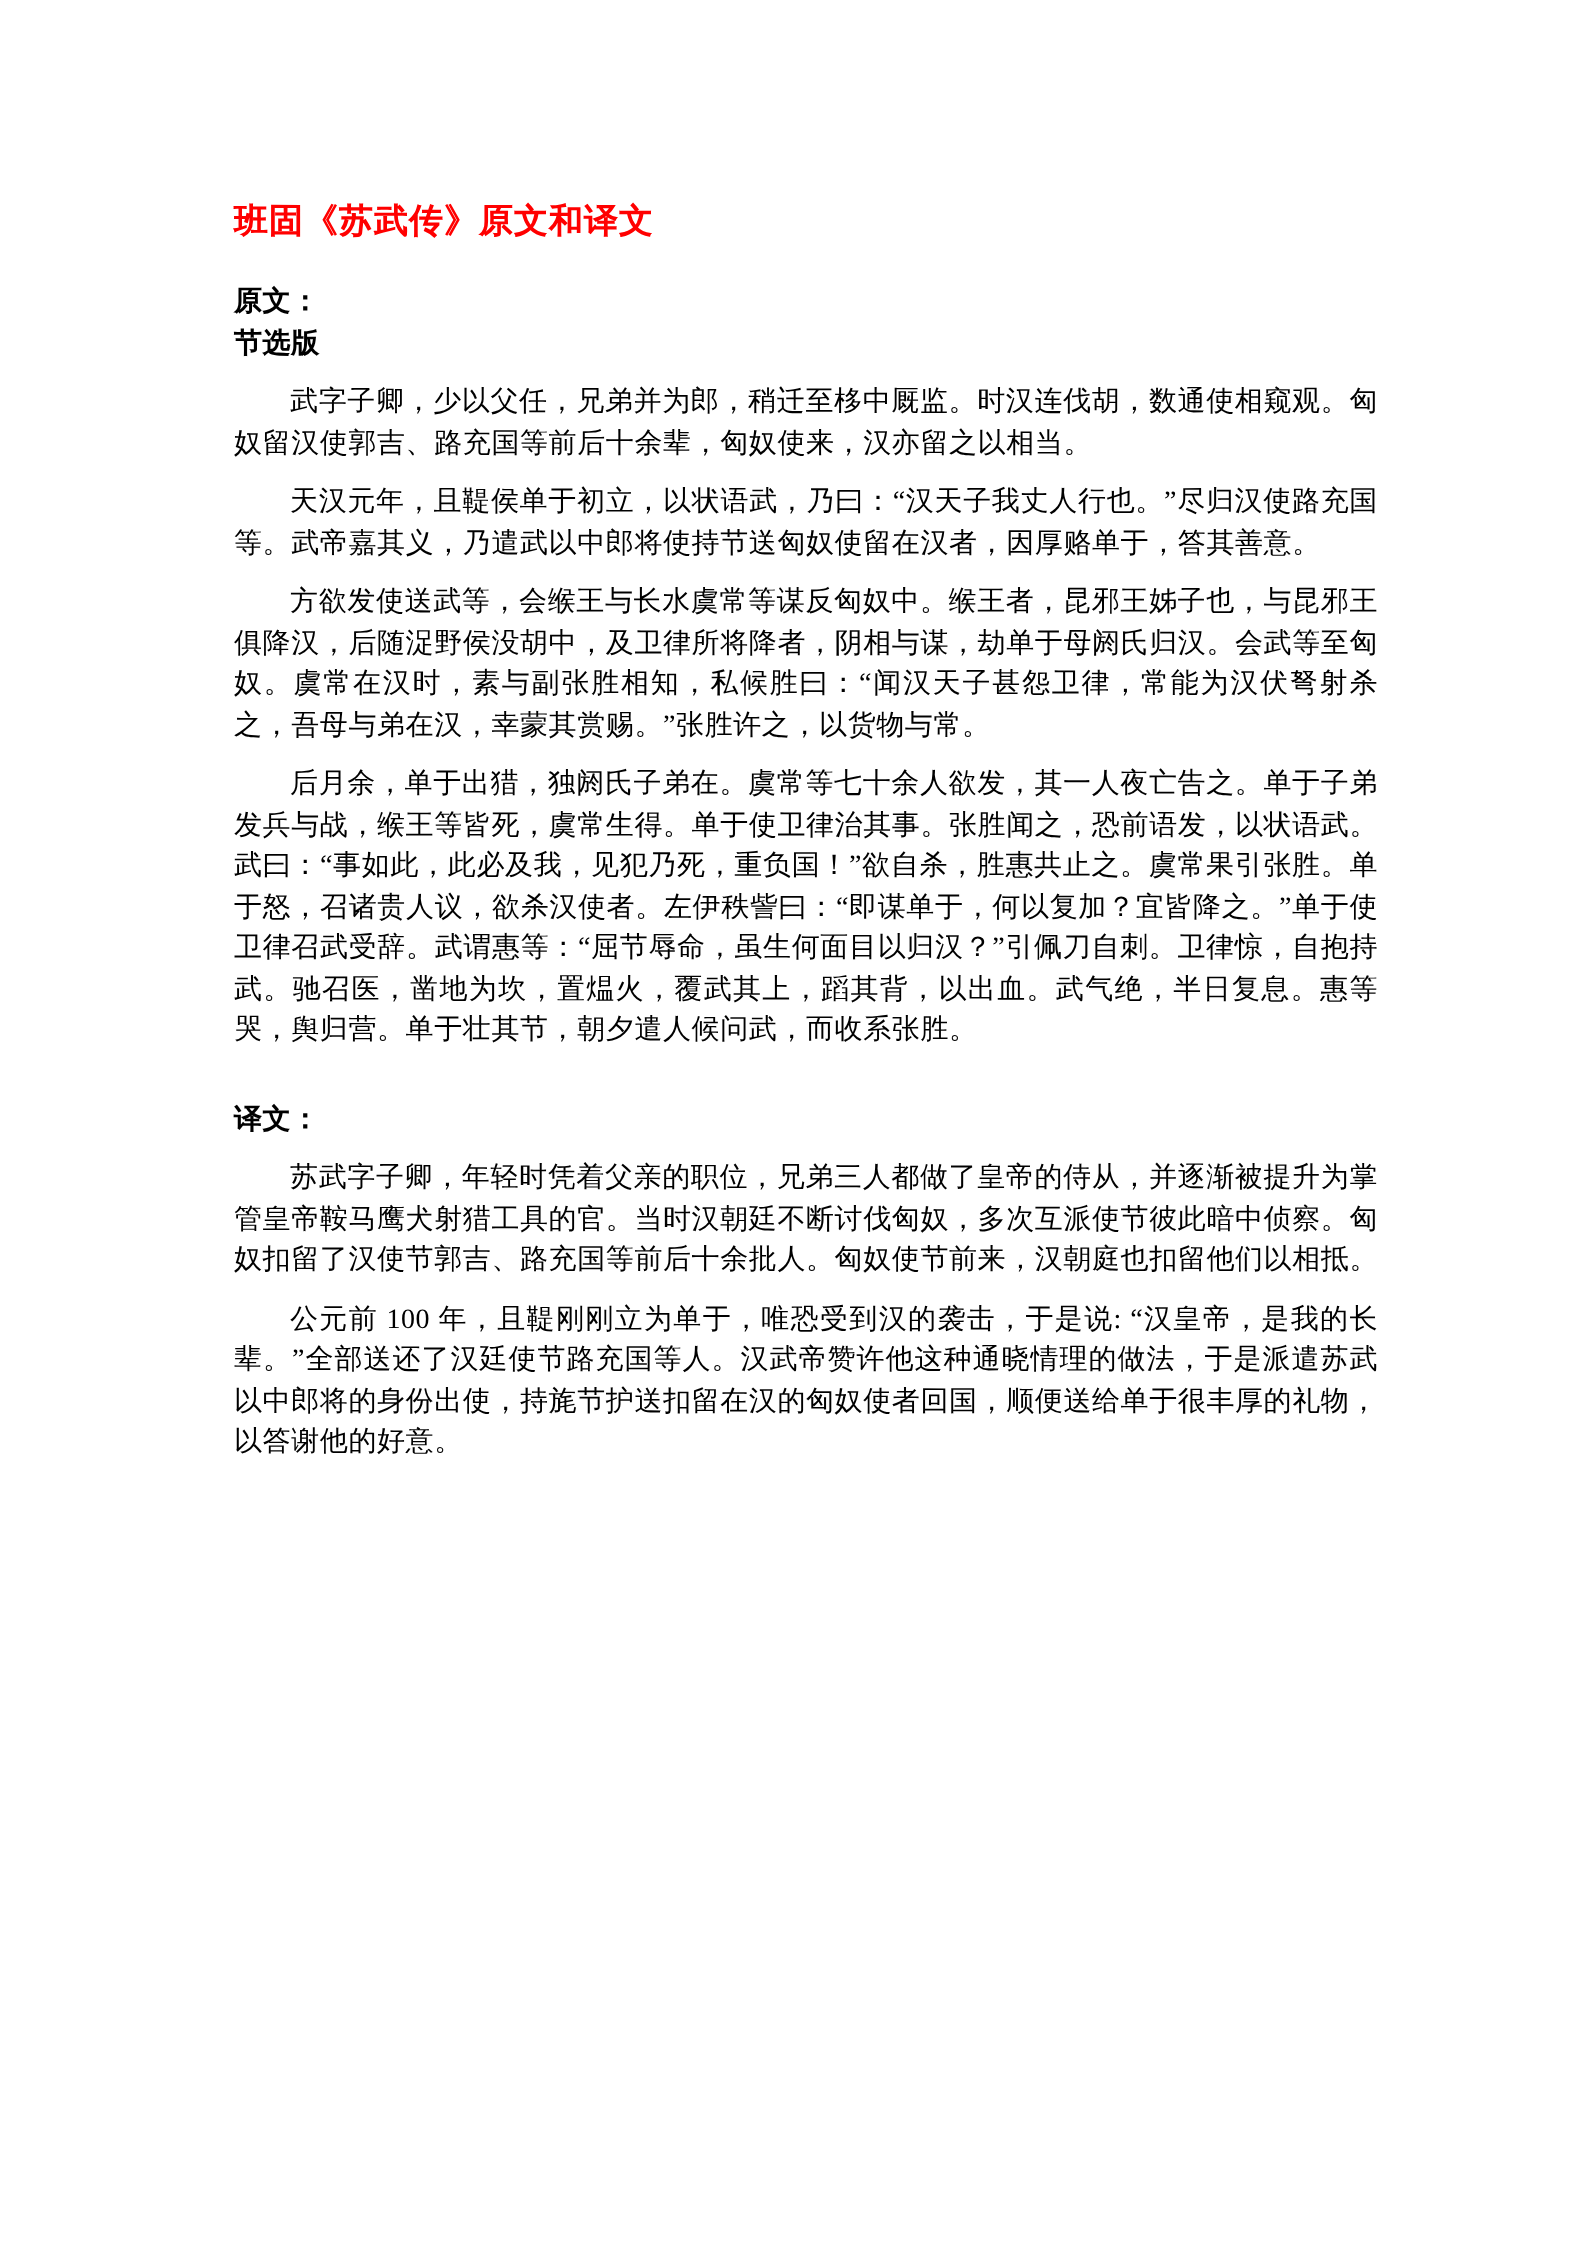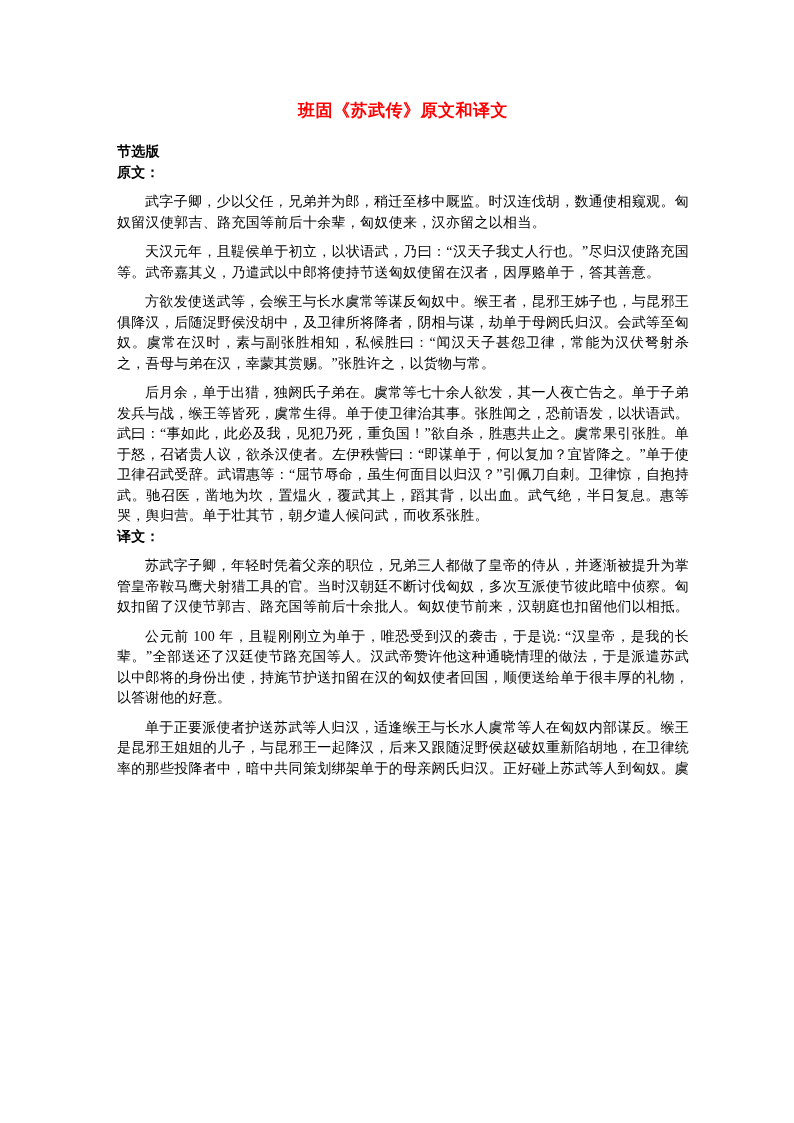--- a/index.html
+++ b/index.html
@@ -17,57 +17,56 @@
     position: absolute;
     left: 117px;
     top: 0;
     width: 572px;
   }
   .doc-title {
     margin: 100px 0 20px 0;
     font-size: 17px;
     line-height: 22px;
     font-weight: bold;
-    text-align: center;
     color: #ff0000;
     letter-spacing: 0.5px;
   }
   .label {
     margin: 0;
     font-size: 14px;
     line-height: 20.5px;
     font-weight: bold;
     letter-spacing: 0.3px;
   }
   .label.spaced {
+    margin-top: 24px;
   }
   .para {
     margin: 9px 0 0 0;
     font-size: 14px;
     line-height: 20.5px;
     letter-spacing: 0.3px;
     text-indent: 2em;
     text-align: justify;
   }
 </style>
 </head>
 <body>
 
 <div class="page">
   <div class="content">
     <h1 class="doc-title">班固《苏武传》原文和译文</h1>
 
+    <p class="label">原文：</p>
+
     <p class="label">节选版</p>
-
-    <p class="label">原文：</p>
 
     <p class="para">武字子卿，少以父任，兄弟并为郎，稍迁至栘中厩监。时汉连伐胡，数通使相窥观。匈奴留汉使郭吉、路充国等前后十余辈，匈奴使来，汉亦留之以相当。</p>
     <p class="para">天汉元年，且鞮侯单于初立，以状语武，乃曰：“汉天子我丈人行也。”尽归汉使路充国等。武帝嘉其义，乃遣武以中郎将使持节送匈奴使留在汉者，因厚赂单于，答其善意。</p>
     <p class="para">方欲发使送武等，会缑王与长水虞常等谋反匈奴中。缑王者，昆邪王姊子也，与昆邪王俱降汉，后随浞野侯没胡中，及卫律所将降者，阴相与谋，劫单于母阏氏归汉。会武等至匈奴。虞常在汉时，素与副张胜相知，私候胜曰：“闻汉天子甚怨卫律，常能为汉伏弩射杀之，吾母与弟在汉，幸蒙其赏赐。”张胜许之，以货物与常。</p>
     <p class="para">后月余，单于出猎，独阏氏子弟在。虞常等七十余人欲发，其一人夜亡告之。单于子弟发兵与战，缑王等皆死，虞常生得。单于使卫律治其事。张胜闻之，恐前语发，以状语武。武曰：“事如此，此必及我，见犯乃死，重负国！”欲自杀，胜惠共止之。虞常果引张胜。单于怒，召诸贵人议，欲杀汉使者。左伊秩訾曰：“即谋单于，何以复加？宜皆降之。”单于使卫律召武受辞。武谓惠等：“屈节辱命，虽生何面目以归汉？”引佩刀自刺。卫律惊，自抱持武。驰召医，凿地为坎，置煴火，覆武其上，蹈其背，以出血。武气绝，半日复息。惠等哭，舆归营。单于壮其节，朝夕遣人候问武，而收系张胜。</p>
 
     <p class="label spaced">译文：</p>
 
     <p class="para">苏武字子卿，年轻时凭着父亲的职位，兄弟三人都做了皇帝的侍从，并逐渐被提升为掌管皇帝鞍马鹰犬射猎工具的官。当时汉朝廷不断讨伐匈奴，多次互派使节彼此暗中侦察。匈奴扣留了汉使节郭吉、路充国等前后十余批人。匈奴使节前来，汉朝庭也扣留他们以相抵。</p>
     <p class="para">公元前 100 年，且鞮刚刚立为单于，唯恐受到汉的袭击，于是说: “汉皇帝，是我的长辈。”全部送还了汉廷使节路充国等人。汉武帝赞许他这种通晓情理的做法，于是派遣苏武以中郎将的身份出使，持旄节护送扣留在汉的匈奴使者回国，顺便送给单于很丰厚的礼物，以答谢他的好意。</p>
-    <p class="para">单于正要派使者护送苏武等人归汉，适逢缑王与长水人虞常等人在匈奴内部谋反。缑王是昆邪王姐姐的儿子，与昆邪王一起降汉，后来又跟随浞野侯赵破奴重新陷胡地，在卫律统率的那些投降者中，暗中共同策划绑架单于的母亲阏氏归汉。正好碰上苏武等人到匈奴。虞</p>
   </div>
 </div>
 
 </body></html>

